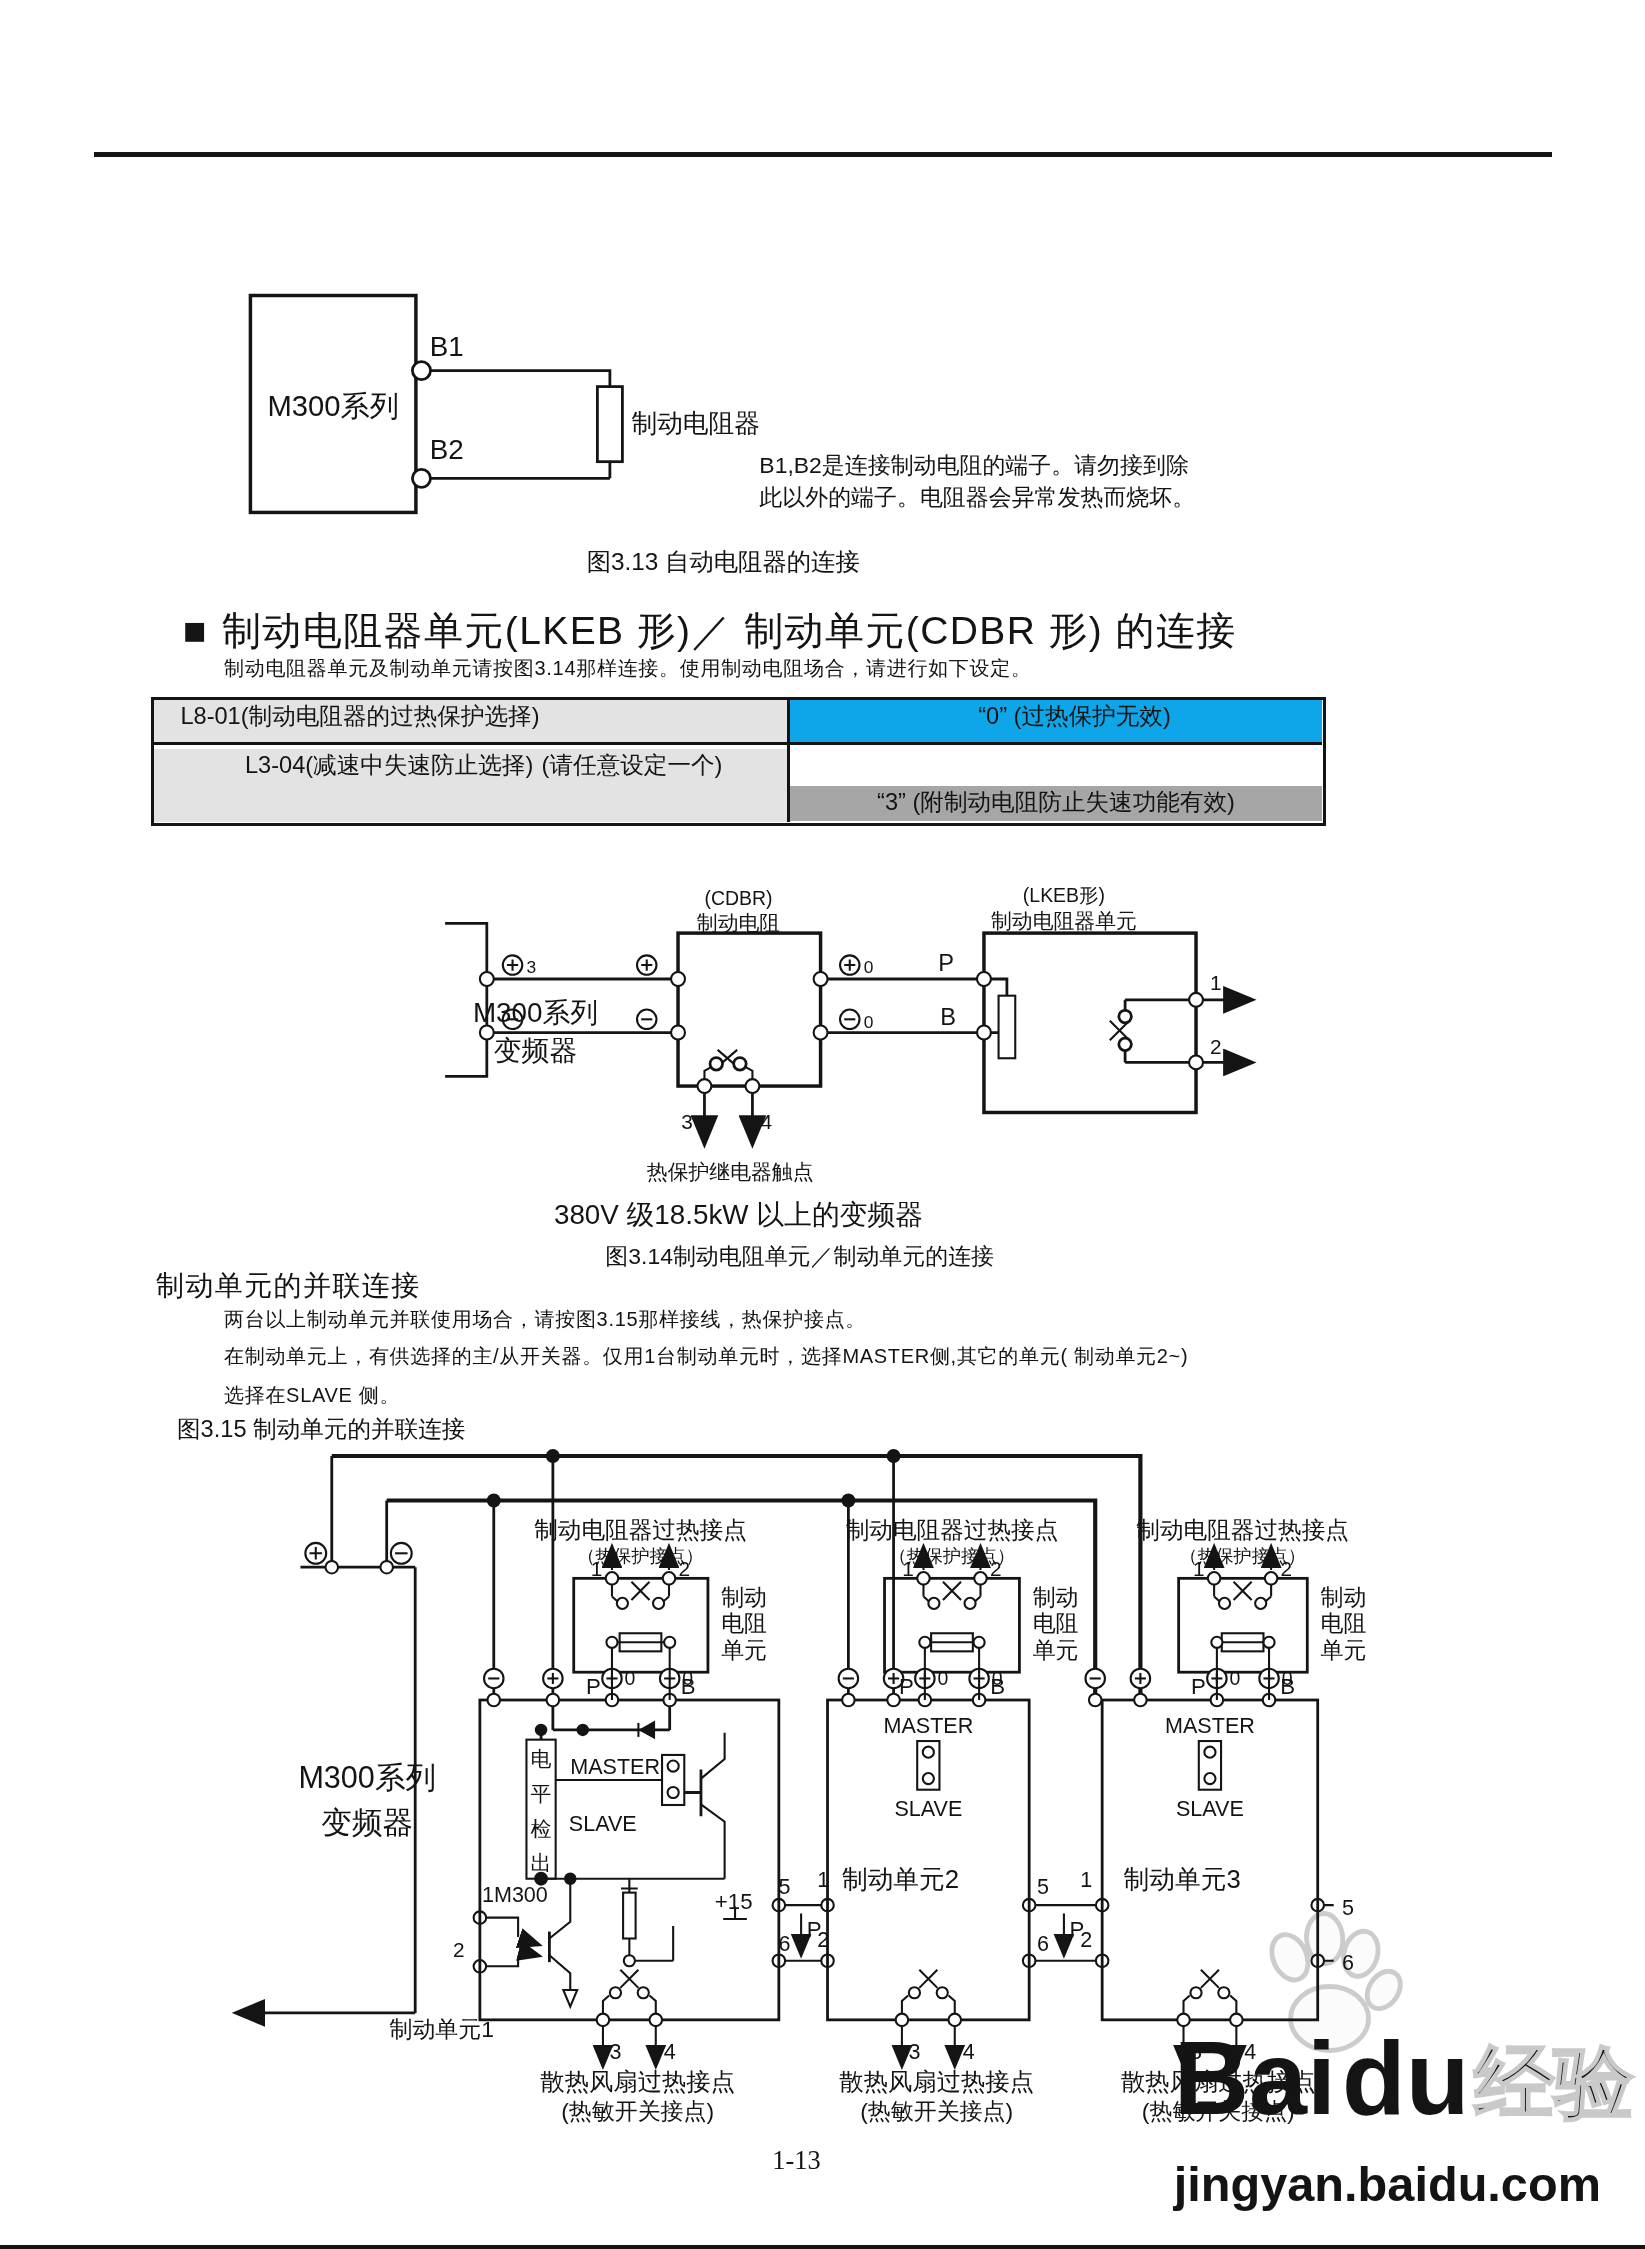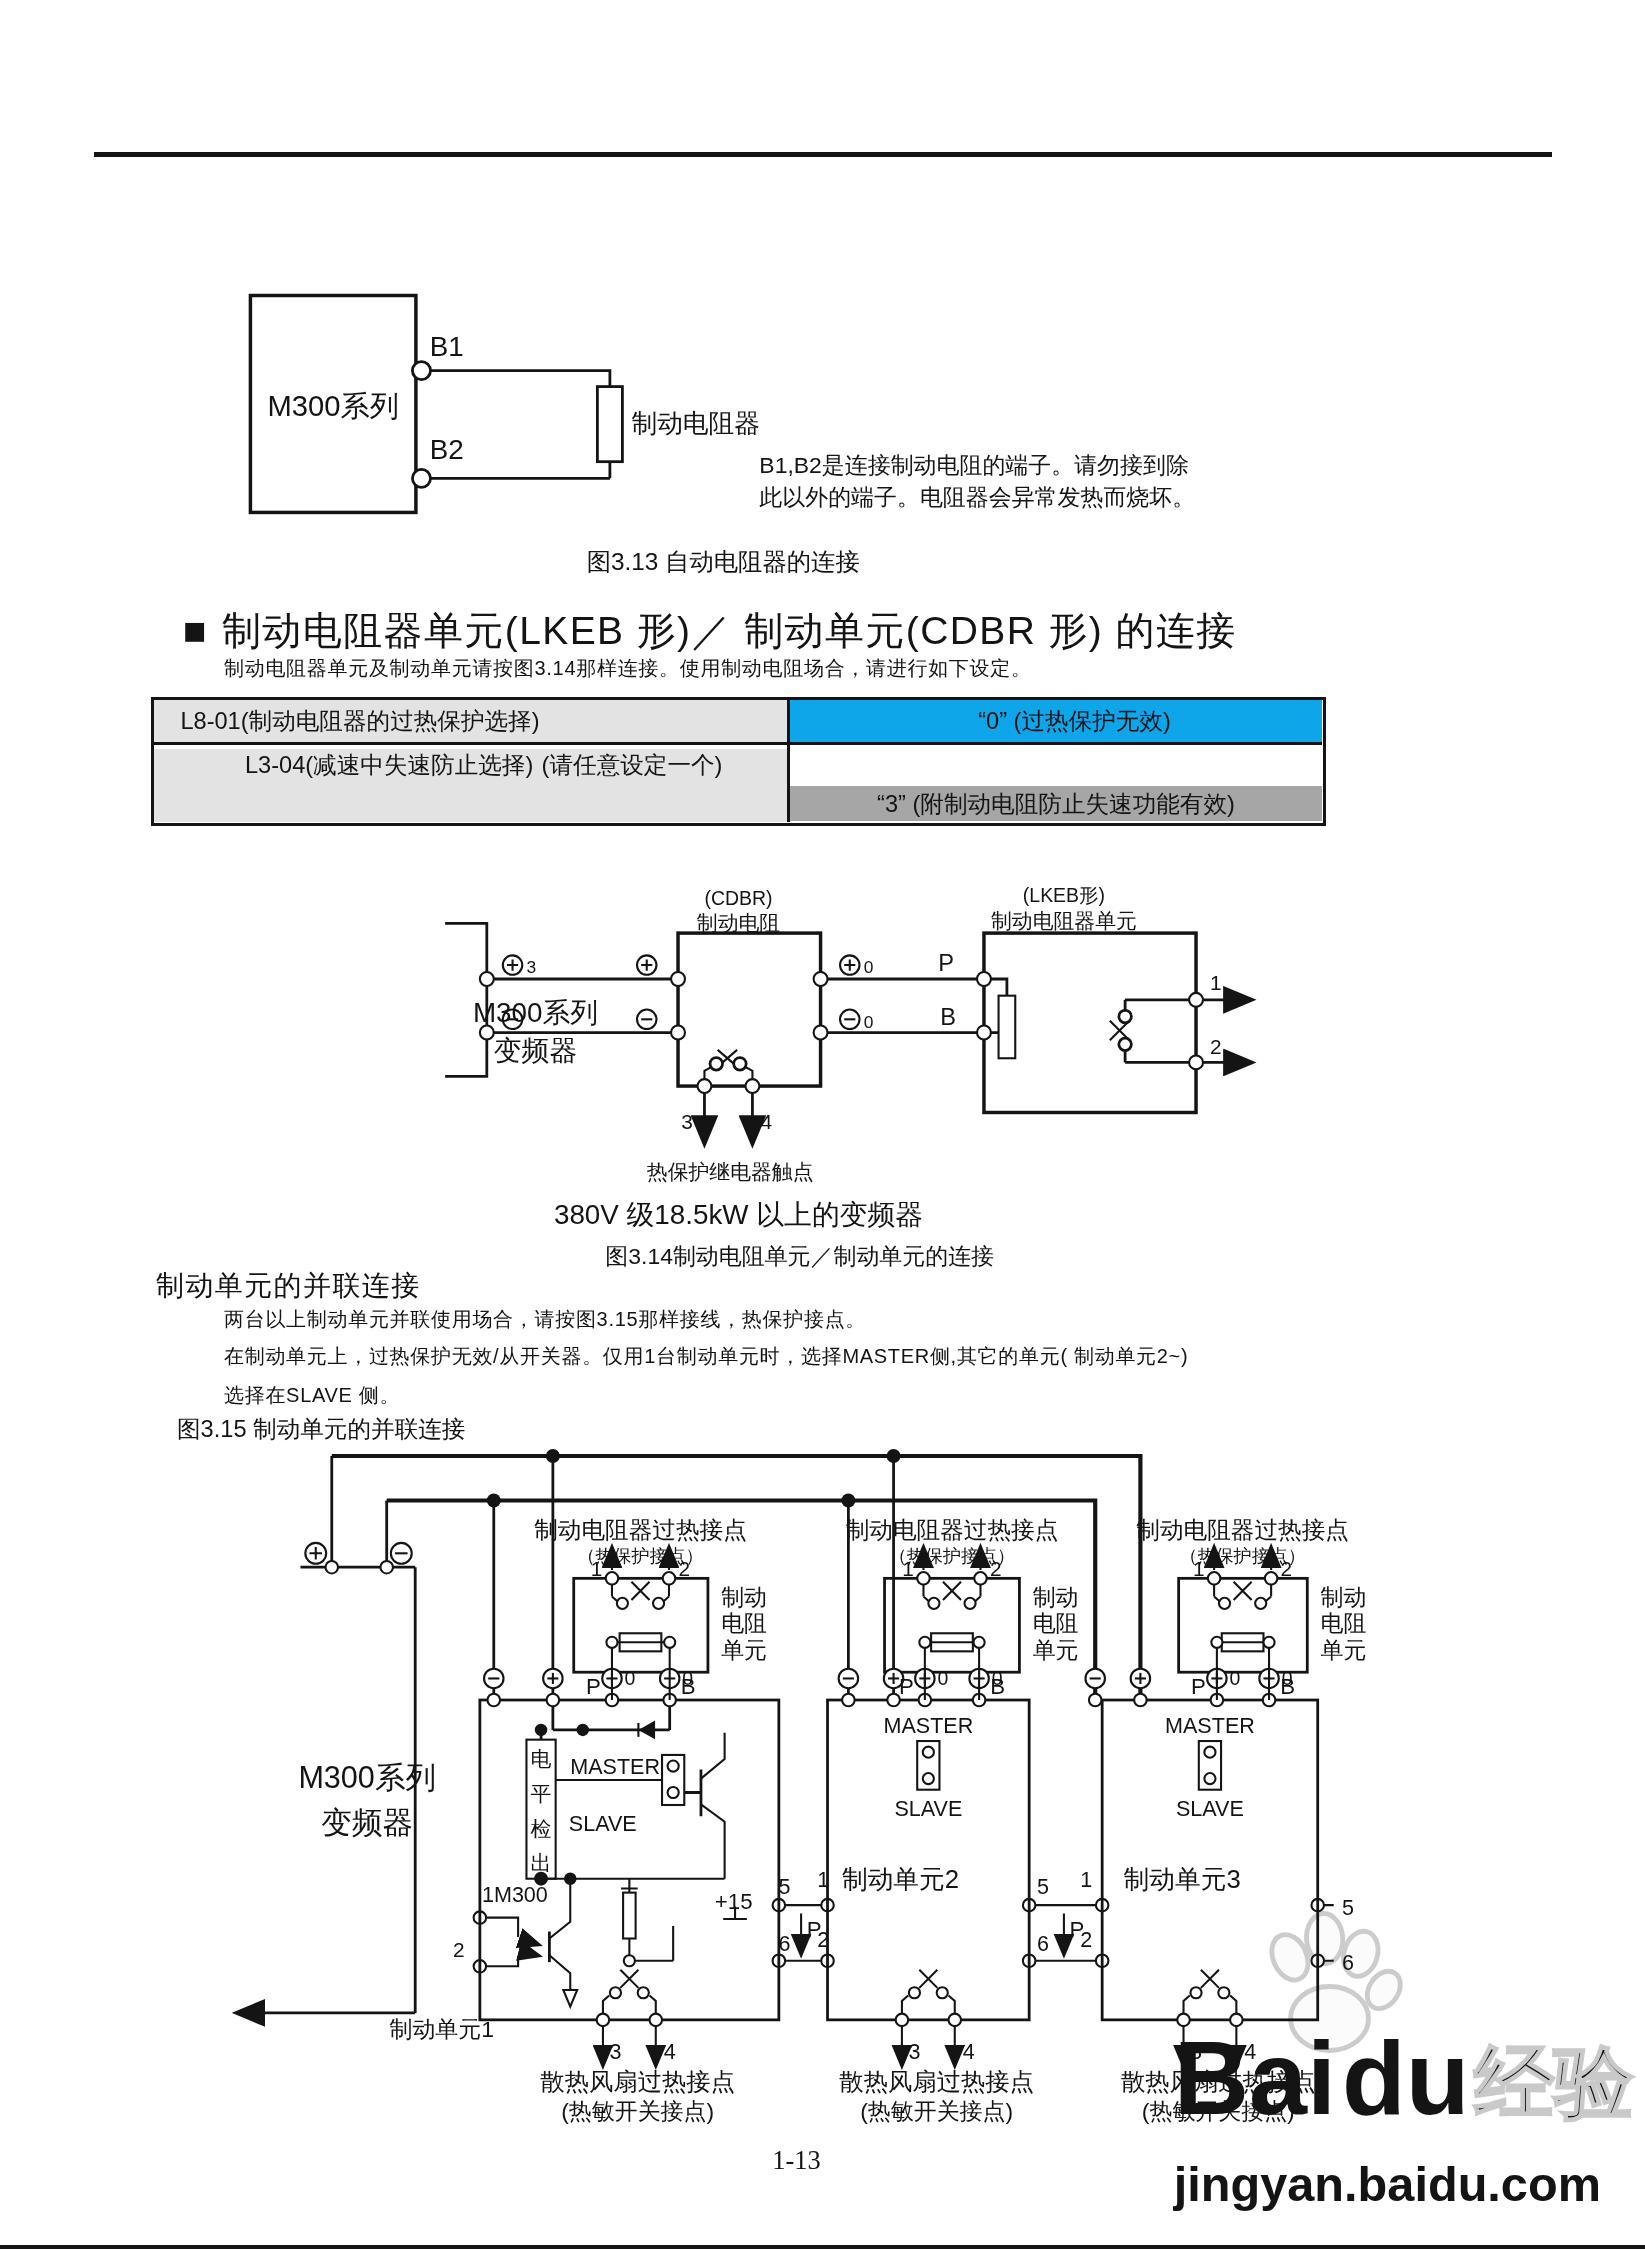--- a/index.html
+++ b/index.html
@@ -9,21 +9,21 @@
   svg{position:absolute;left:0;top:0;pointer-events:none;}
   svg text{font-family:"Liberation Sans",sans-serif;fill:#141414;}
   .rule{background:#141414;}
   .sec-title{font-size:39px;font-weight:normal;letter-spacing:1.4px;white-space:nowrap;}
   .bullet{display:inline-block;margin-right:14px;}
   .body-text{font-size:20px;white-space:nowrap;letter-spacing:0.7px;}
   .sub-head{font-size:28px;white-space:nowrap;letter-spacing:1.4px;}
   .fig-label{font-size:23.6px;white-space:nowrap;}
   
   #settings-table{left:151px;top:697px;width:1175px;height:129px;border:3.5px solid #141414;box-sizing:border-box;}
-  .cell{position:absolute;box-sizing:border-box;font-size:23.6px;display:flex;align-items:center;}
+  .cell{position:absolute;box-sizing:border-box;font-size:23.6px;display:flex;}
   .cell.center{justify-content:center;}
   .pagenum{font-family:"Liberation Serif",serif;font-size:26.4px;}
 </style>
 </head>
 <body>
 
 <div id="page">
 
   <div class="abs rule" style="left:94px;top:152px;width:1458px;height:4.9px;"></div>
 
@@ -154,21 +154,21 @@
     <text x="1740" y="1516" font-size="30">2</text>
     <text x="988" y="1624" font-size="30" text-anchor="middle">3</text>
     <text x="1102" y="1624" font-size="30" text-anchor="middle">4</text>
     <text x="1050" y="1695" font-size="30" text-anchor="middle">热保护继电器触点</text>
     <text x="1062" y="1760" font-size="40" text-anchor="middle">380V 级18.5kW 以上的变频器</text>
     <text x="1150" y="1818" font-size="33" text-anchor="middle">图3.14制动电阻单元／制动单元的连接</text>
   </svg>
 
   <div class="abs sub-head" style="left:156px;top:1267px;">制动单元的并联连接</div>
   <div class="abs body-text" style="left:224px;top:1306px;">两台以上制动单元并联使用场合，请按图3.15那样接线，热保护接点。</div>
-  <div class="abs body-text" style="left:224px;top:1343px;">在制动单元上，过热保护无效/从开关器。仅用1台制动单元时，选择MASTER侧,其它的单元( 制动单元2~)</div>
+  <div class="abs body-text" style="left:224px;top:1343px;">在制动单元上，有供选择的主/从开关器。仅用1台制动单元时，选择MASTER侧,其它的单元( 制动单元2~)</div>
   <div class="abs body-text" style="left:224px;top:1382px;">选择在SLAVE 侧。</div>
   <div class="abs fig-label" style="left:177px;top:1413px;">图3.15 制动单元的并联连接</div>
 
   <svg id="fig315-svg" width="1646" height="2250" viewBox="0 0 2367 3236">
     <defs>
       <marker id="ah15" markerWidth="12" markerHeight="10" refX="9" refY="5" orient="auto">
         <polygon points="0,0 12,5 0,10" fill="#141414"></polygon>
       </marker>
     </defs>
 

